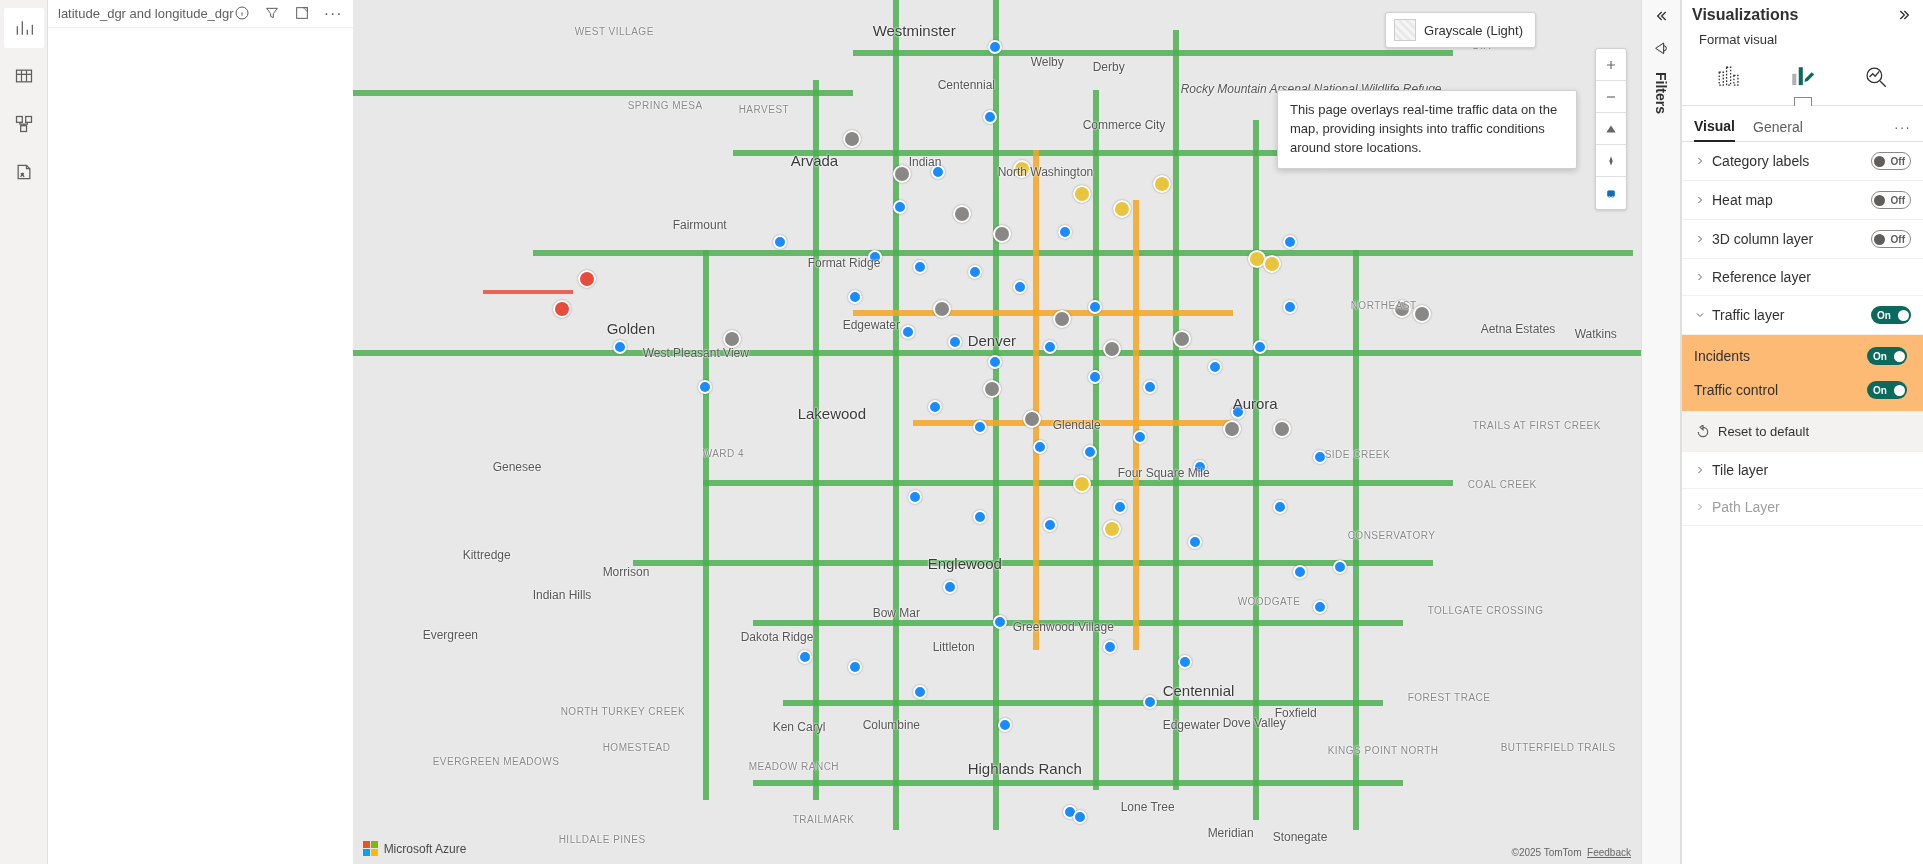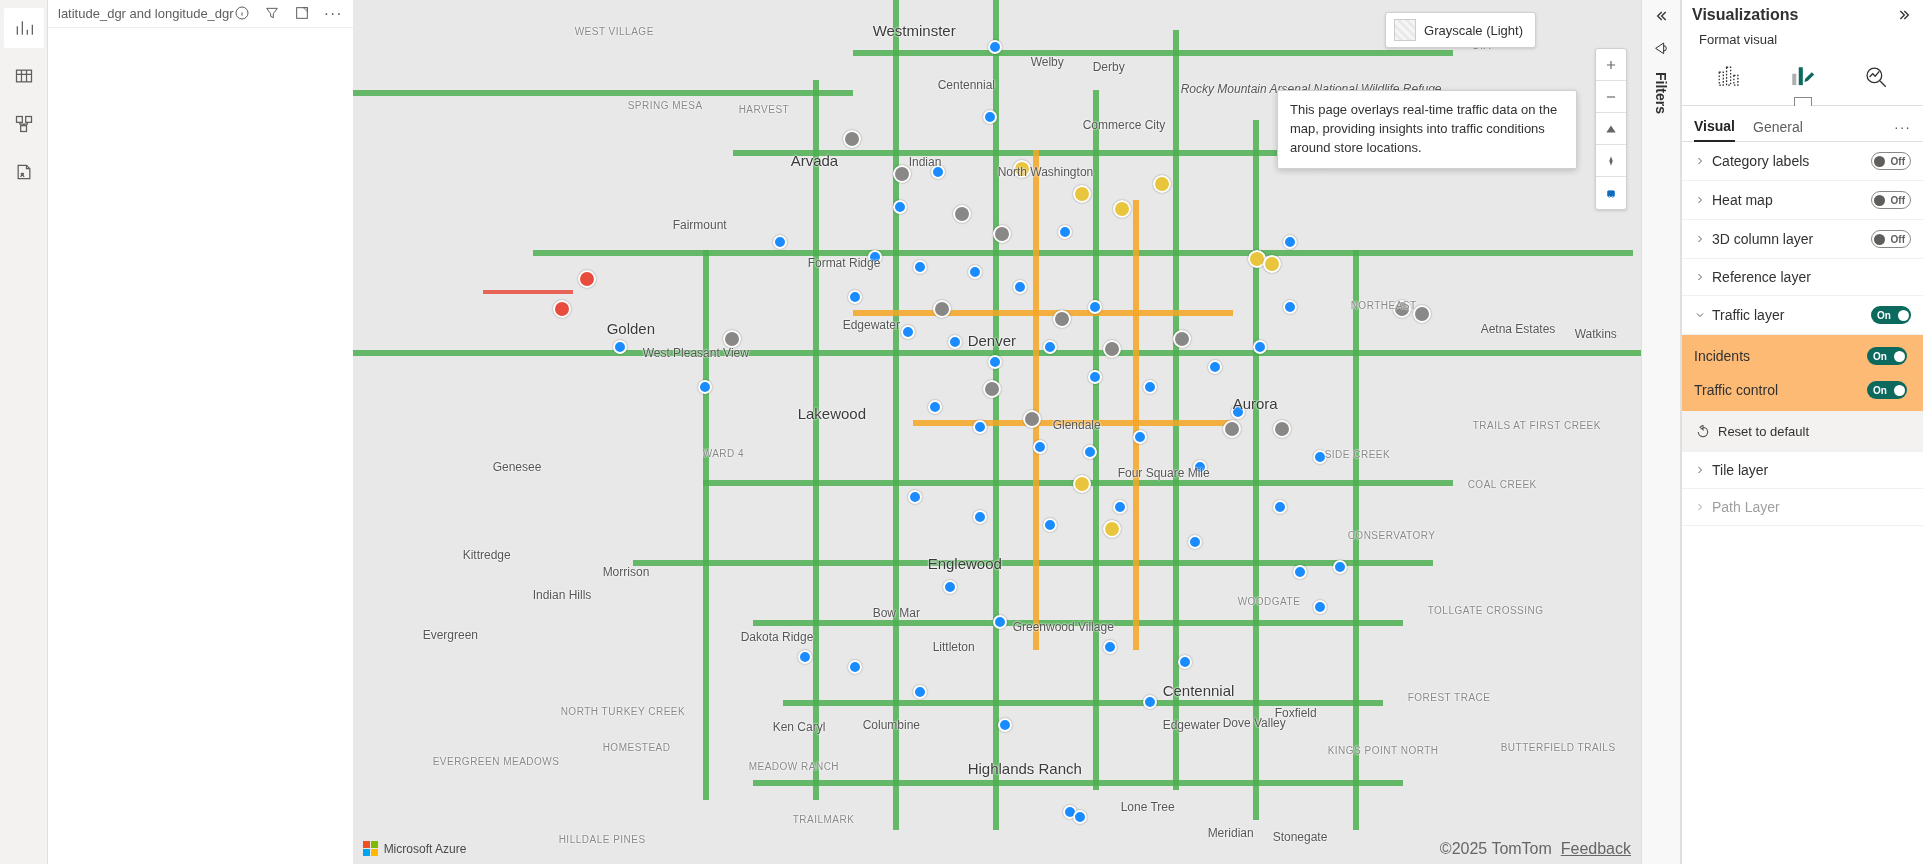--- a/index.html
+++ b/index.html
@@ -21,21 +21,21 @@
 .visual-header-icons .ellipsis { font-size: 16px; color: #605e5c; cursor: pointer; letter-spacing: 1px; }
 
 
 .map-container { flex: 1; position: relative; overflow: hidden; background: #e8e8e8; }
 .map-canvas { position: absolute; inset: 0; }
 
 
 .azure-logo { position: absolute; left: 10px; bottom: 8px; display: flex; align-items: center; gap: 6px; font-size: 12px; color: #4a4a4a; }
 .azure-logo .ms-squares { display: grid; grid-template-columns: 7px 7px; grid-template-rows: 7px 7px; gap: 1px; }
 .azure-logo .sq { width: 7px; height: 7px; }
-.tomtom { position: absolute; right: 10px; bottom: 6px; font-size: 16px; color: #666; }
+.tomtom { position: absolute; right: 10px; bottom: 6px; font-size: 10px; color: #666; }
 .tomtom a { text-decoration: underline; color: #666; }
 
 
 .style-control { position: absolute; top: 12px; right: 105px; background: #fff; border: 1px solid #d0d0d0; border-radius: 3px; padding: 6px 12px 6px 8px; display: flex; align-items: center; gap: 8px; box-shadow: 0 1px 3px rgba(0,0,0,.15); font-size: 13px; }
 .style-swatch { width: 22px; height: 22px; border: 1px solid #ccc; background: repeating-linear-gradient(45deg,#f5f5f5,#f5f5f5 3px,#e9e9e9 3px,#e9e9e9 6px); }
 
 
 .tooltip-box { position: absolute; top: 90px; right: 64px; width: 300px; background: #fff; border: 1px solid #d0d0d0; border-radius: 2px; padding: 10px 12px; box-shadow: 0 2px 6px rgba(0,0,0,.18); font-size: 13px; line-height: 1.45; }
 
 

